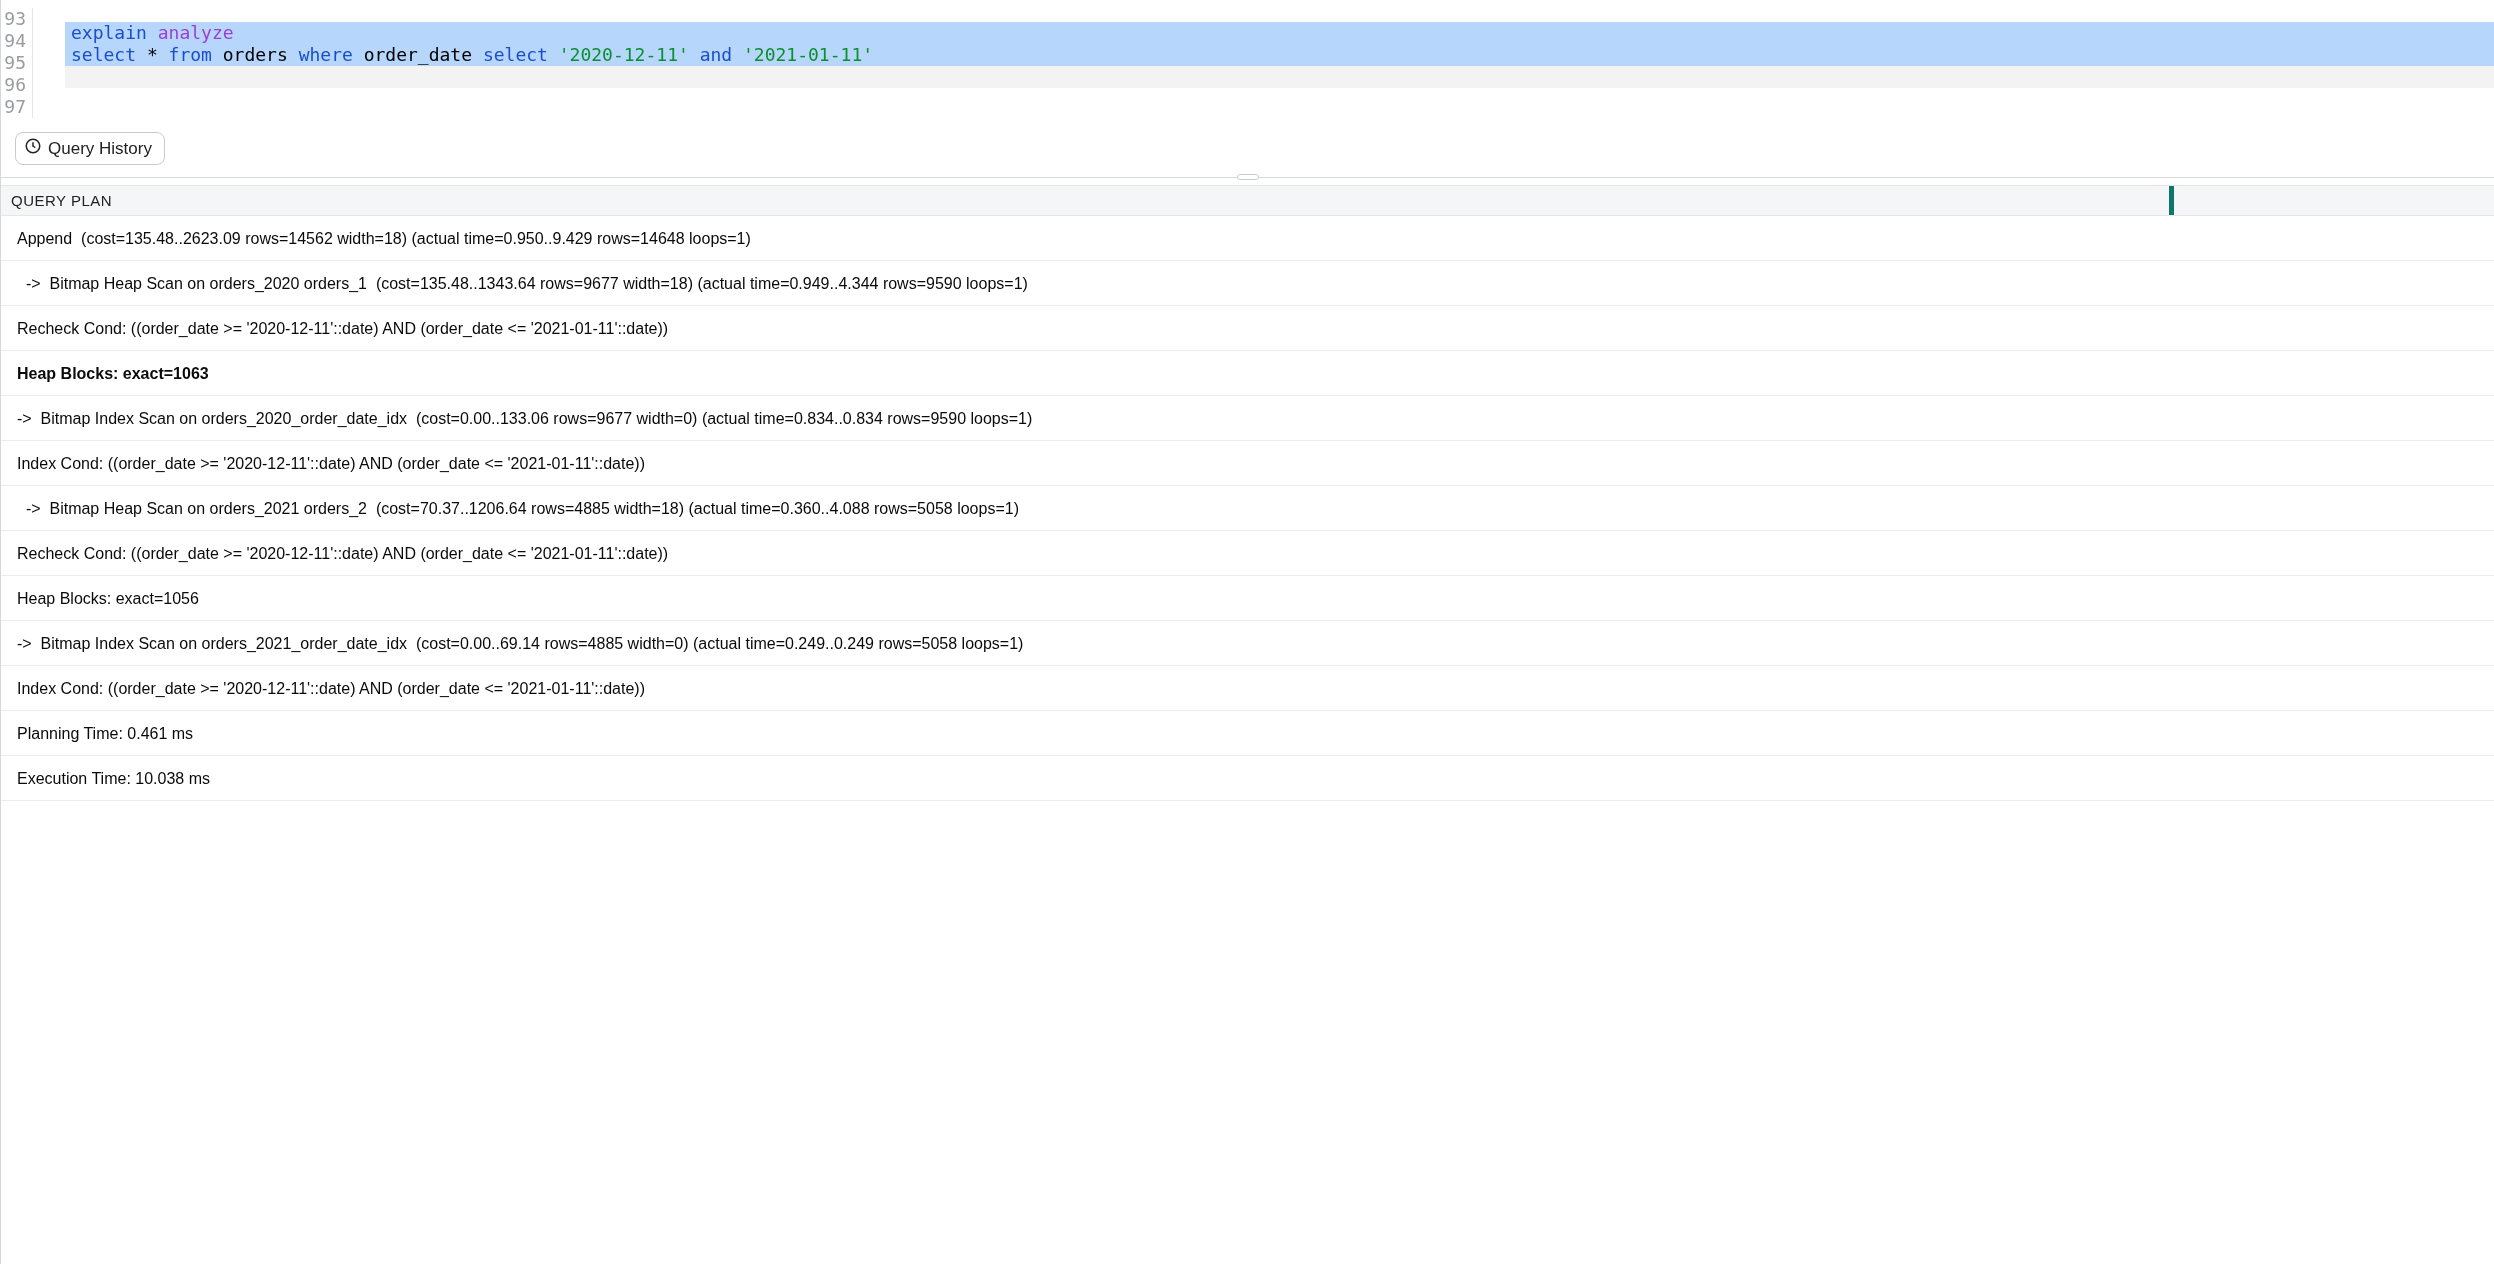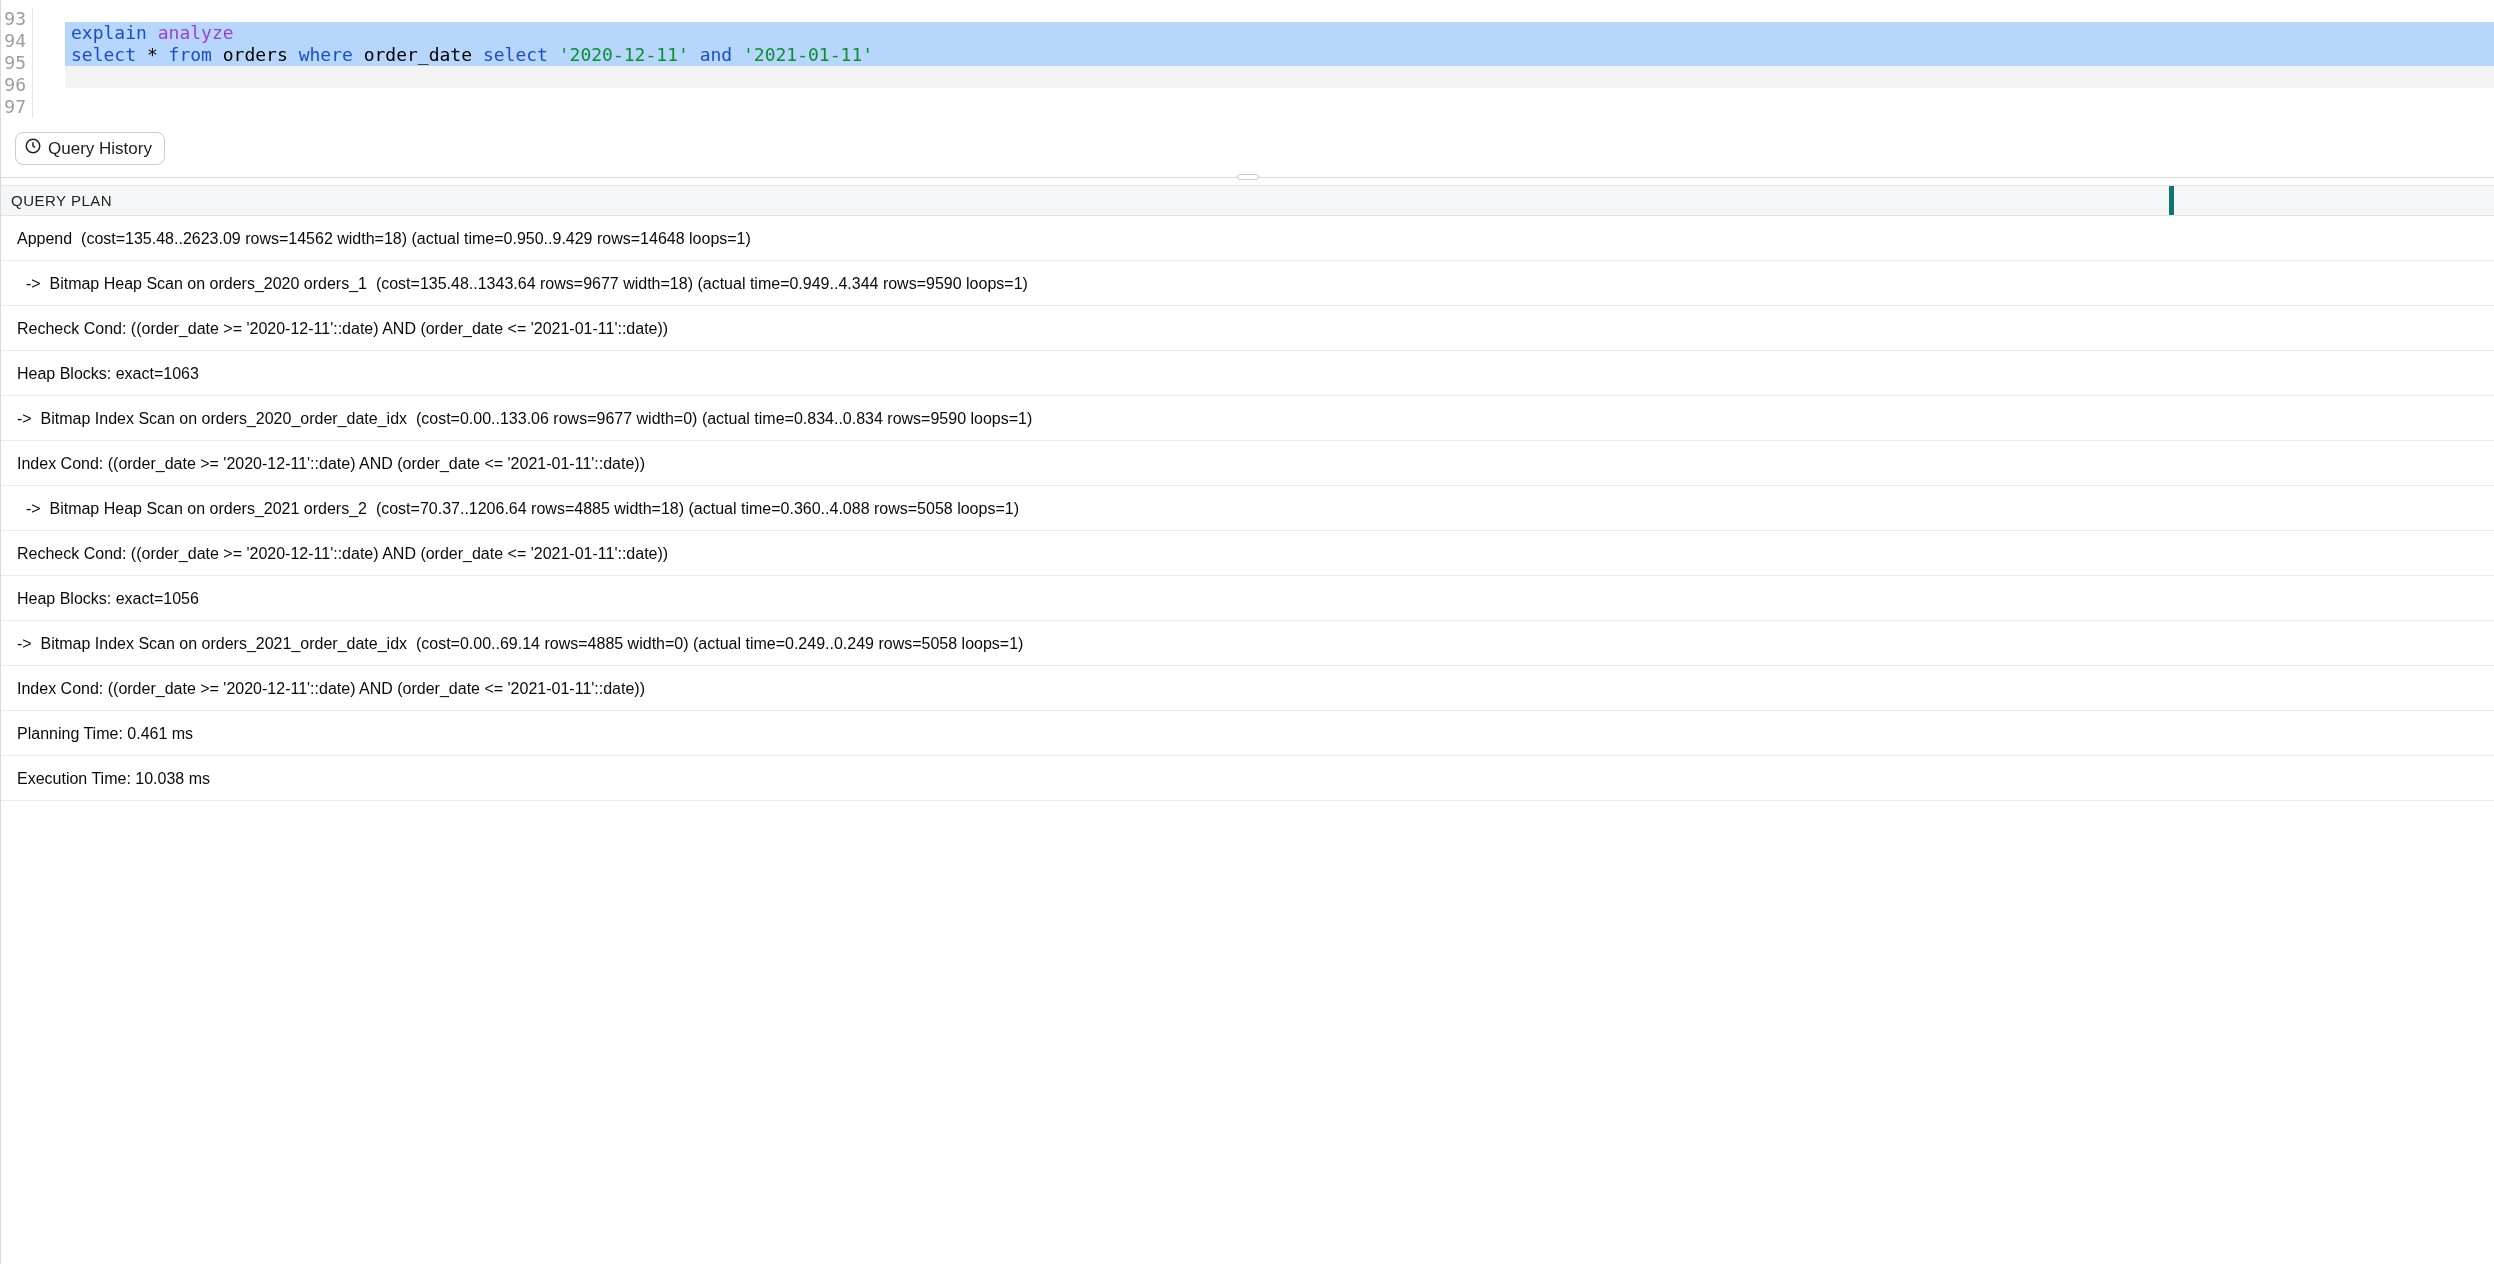--- a/index.html
+++ b/index.html
@@ -155,21 +155,21 @@
 
   <div class="thead">
     <div class="th main">QUERY PLAN</div>
     <div class="th spacer"></div>
   </div>
 
   <div class="rows" id="rows">
       <div class="row indent-1" style="white-space: pre;">Append  (cost=135.48..2623.09 rows=14562 width=18) (actual time=0.950..9.429 rows=14648 loops=1)</div>
       <div class="row indent-1" style="white-space: pre;">  -&gt;  Bitmap Heap Scan on orders_2020 orders_1  (cost=135.48..1343.64 rows=9677 width=18) (actual time=0.949..4.344 rows=9590 loops=1)</div>
       <div class="row indent-2" style="white-space: pre;">Recheck Cond: ((order_date &gt;= '2020-12-11'::date) AND (order_date &lt;= '2021-01-11'::date))</div>
-      <div class="row indent-2" style="white-space: pre;">Heap Blocks: exact=1063</div>
+      <div class="row indent-2" style="white-space: pre; font-weight: bold;">Heap Blocks: exact=1063</div>
       <div class="row indent-2" style="white-space: pre;">-&gt;  Bitmap Index Scan on orders_2020_order_date_idx  (cost=0.00..133.06 rows=9677 width=0) (actual time=0.834..0.834 rows=9590 loops=1)</div>
       <div class="row indent-3" style="white-space: pre;">Index Cond: ((order_date &gt;= '2020-12-11'::date) AND (order_date &lt;= '2021-01-11'::date))</div>
       <div class="row indent-1" style="white-space: pre;">  -&gt;  Bitmap Heap Scan on orders_2021 orders_2  (cost=70.37..1206.64 rows=4885 width=18) (actual time=0.360..4.088 rows=5058 loops=1)</div>
       <div class="row indent-2" style="white-space: pre;">Recheck Cond: ((order_date &gt;= '2020-12-11'::date) AND (order_date &lt;= '2021-01-11'::date))</div>
       <div class="row indent-2" style="white-space: pre;">Heap Blocks: exact=1056</div>
       <div class="row indent-2" style="white-space: pre;">-&gt;  Bitmap Index Scan on orders_2021_order_date_idx  (cost=0.00..69.14 rows=4885 width=0) (actual time=0.249..0.249 rows=5058 loops=1)</div>
       <div class="row indent-3" style="white-space: pre;">Index Cond: ((order_date &gt;= '2020-12-11'::date) AND (order_date &lt;= '2021-01-11'::date))</div>
       <div class="row indent-1" style="white-space: pre;">Planning Time: 0.461 ms</div>
       <div class="row indent-1" style="white-space: pre;">Execution Time: 10.038 ms</div>
     </div>

